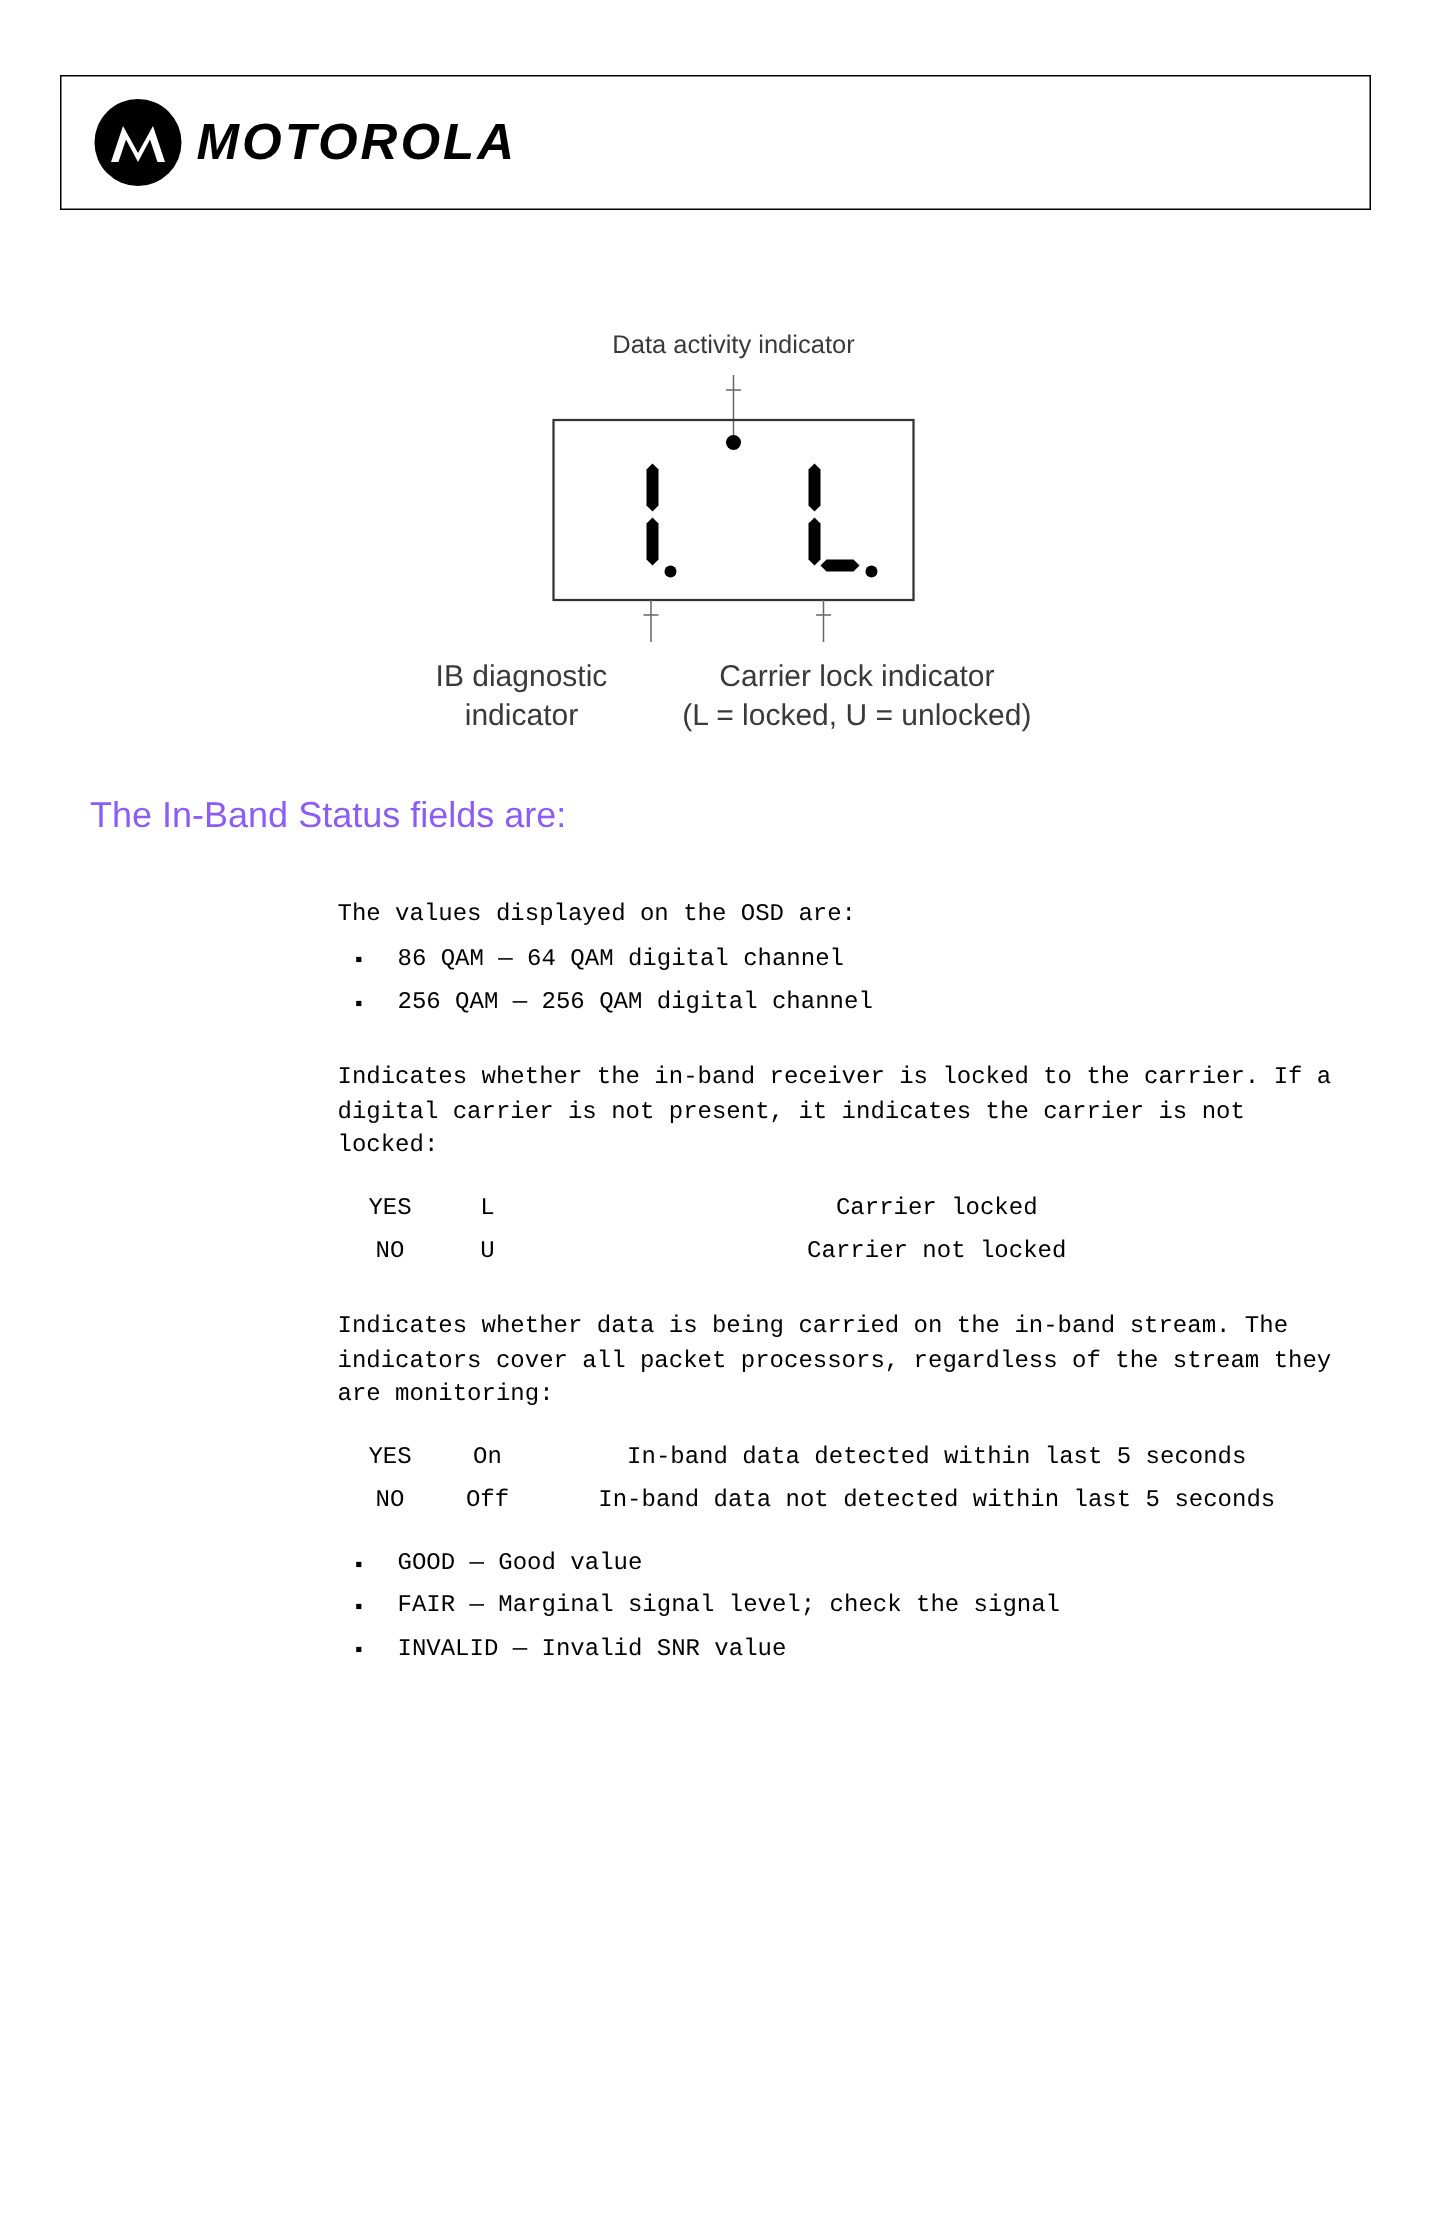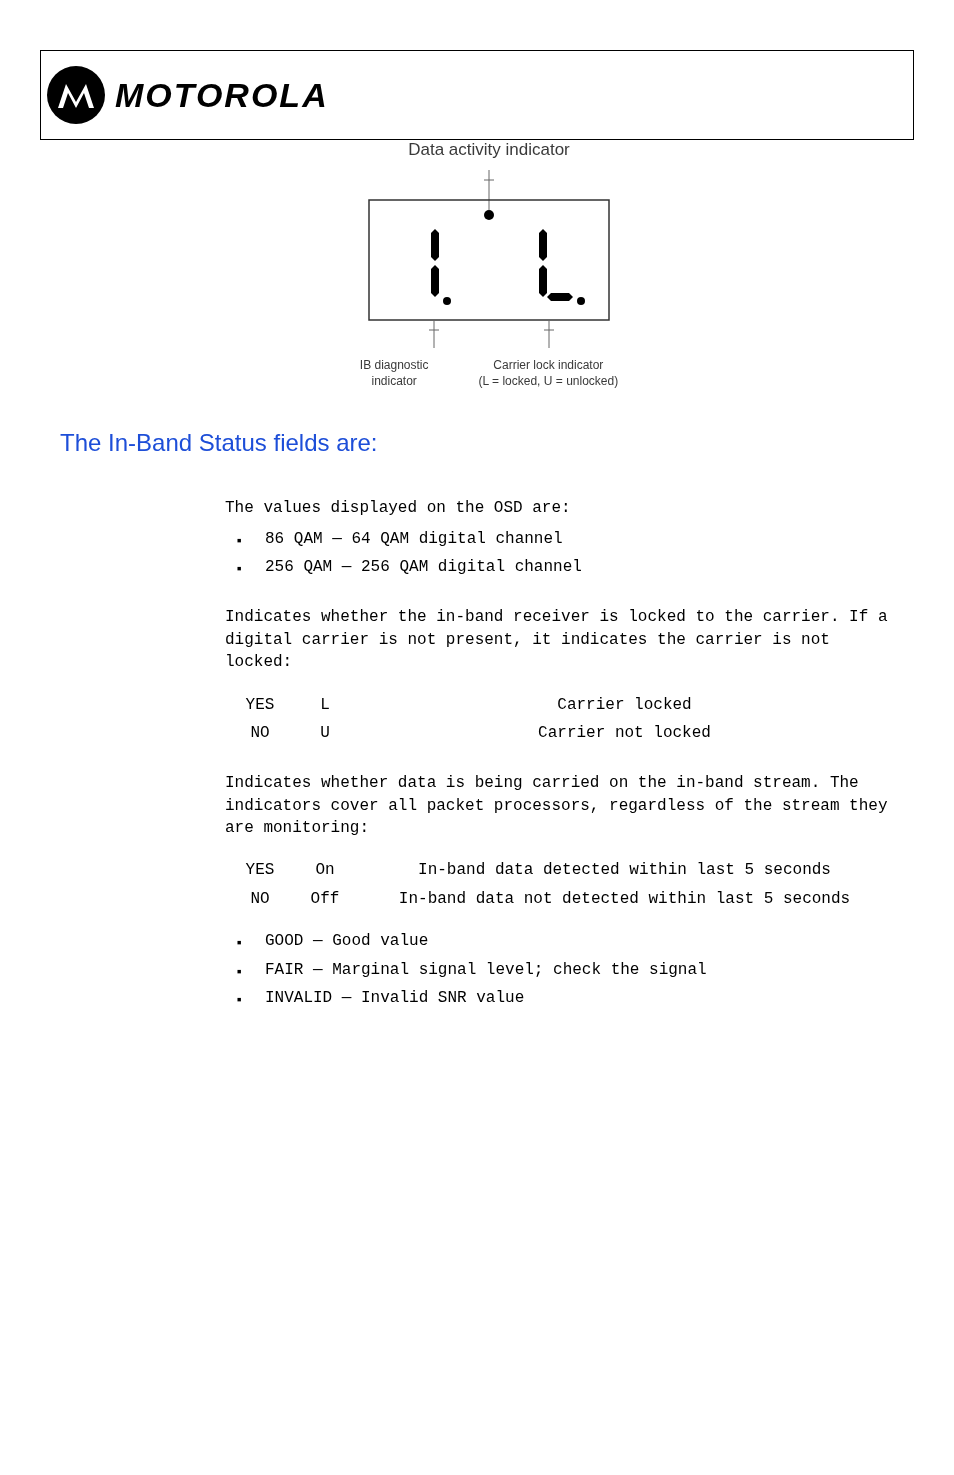--- a/index.html
+++ b/index.html
@@ -14,21 +14,21 @@
       font-family: Arial, sans-serif;
       color: #000;
       padding: 0;
     }
     .header-box {
       border: 1px solid #000;
       margin: 50px 40px 0 40px;
       height: 90px;
       display: flex;
       align-items: center;
-      padding-left: 6px;
+      padding-left: 22px;
     }
     .logo-container {
       display: flex;
       align-items: center;
       gap: 10px;
     }
     .logo-circle {
       width: 58px;
       height: 58px;
       background: #000;
@@ -40,49 +40,50 @@
     }
     .logo-text {
       font-size: 34px;
       font-weight: 900;
       font-style: italic;
       letter-spacing: 2px;
       font-family: Arial Black, Arial, sans-serif;
     }
     .diagram-section {
       text-align: center;
+      margin-top: 80px;
       padding-left: 24px;
     }
     .diagram-label-top {
       font-size: 17px;
       color: #3a3a3a;
       margin-bottom: 10px;
     }
     .diagram-svg {
       display: block;
       margin: 0 auto;
     }
     .diagram-labels-bottom {
       display: flex;
       justify-content: center;
       gap: 50px;
       margin-top: 8px;
-      font-size: 12px;
+      font-size: 20px;
       color: #3a3a3a;
     }
     .label-left {
       text-align: center;
       line-height: 1.3;
     }
     .label-right {
       text-align: center;
       line-height: 1.3;
     }
     .section-title {
-      color: #1d4ed8;
+      color: #8b5cf6;
       font-size: 24px;
       font-weight: normal;
       margin: 40px 0 40px 60px;
     }
     .content {
       margin-left: 225px;
       margin-right: 60px;
       font-size: 16px;
       line-height: 1.4;
       font-family: Liberation Mono, monospace;

